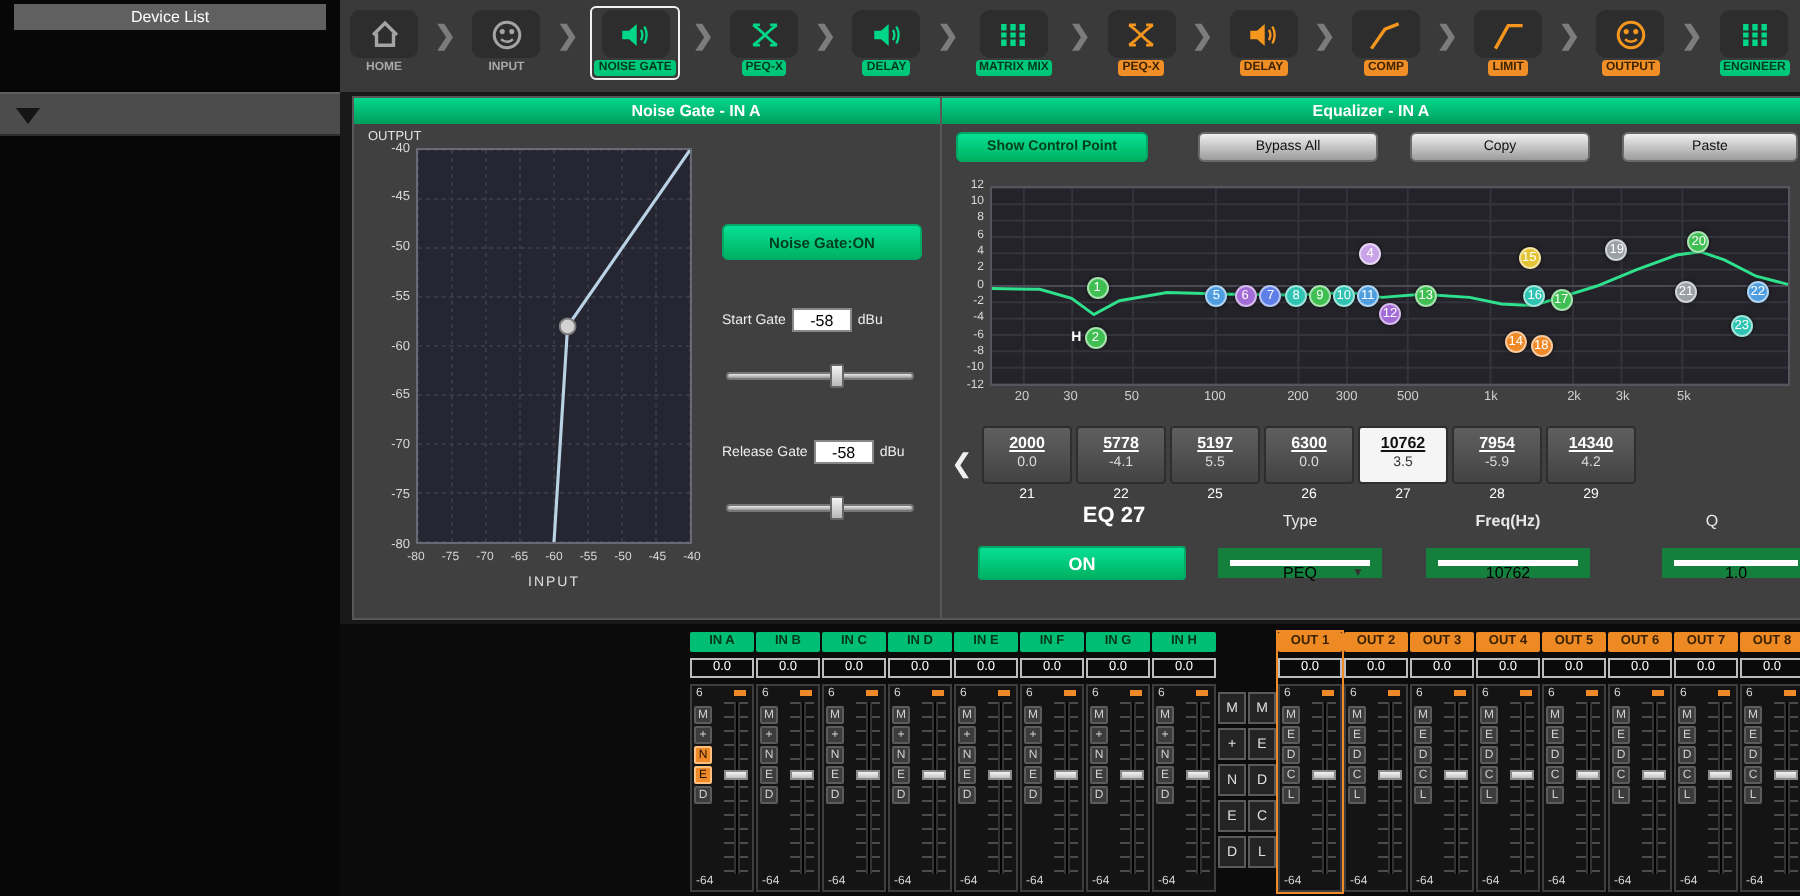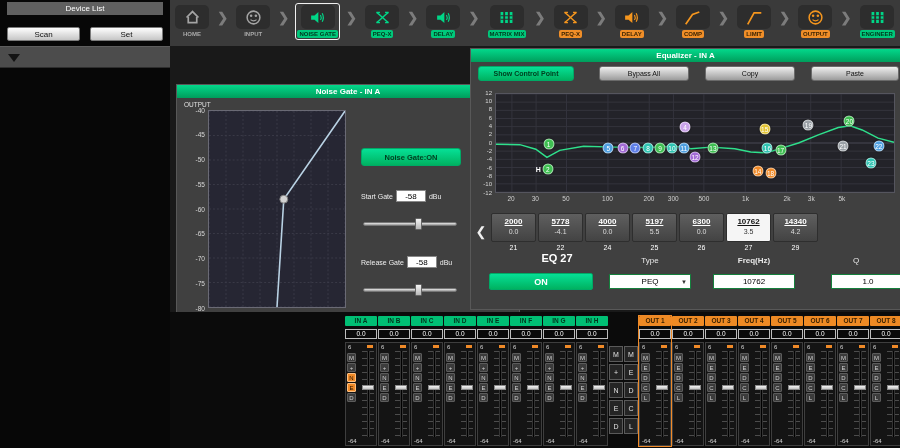--- a/index.html
+++ b/index.html
@@ -28,21 +28,21 @@
   .c-green{color:#00d687;}
   .c-orange{color:#f5961e;}
   .chain-arrow{color:#7c7c7c;font-size:13px;font-weight:bold;margin-top:7px;flex:0 0 auto;}
 
   
   .panel{position:absolute;top:48px;height:262px;background:#404040;border:1px solid #585858;}
   .green-bar{position:absolute;left:0;top:0;right:0;height:13px;background:linear-gradient(#03d88b,#009e5c);color:#fff;font-size:8px;font-weight:bold;line-height:13px;text-align:center;}
   .close-btn{position:absolute;right:2px;top:1px;width:11px;height:11px;background:linear-gradient(#cfcfcf,#8f8f8f);border:1px solid #666;color:#222;font-size:7px;line-height:9px;text-align:center;font-weight:normal;}
 
   
-  #gate-panel{left:176px;width:344px;margin-top:36px;}
+  #gate-panel{left:176px;width:344px;}
   .gate-graph{position:absolute;left:4px;top:15px;width:174px;height:244px;}
   .gg-ylab{position:absolute;left:3px;top:1px;font-size:6.5px;color:#e0e0e0;}
   .gate-plot{position:absolute;left:27px;top:10px;width:138px;height:198px;background:#262633;border:1px solid #6a6a75;}
   .gate-plot svg{width:100%;height:100%;display:block;}
   .grid{stroke:#3a3a47;stroke-width:1;stroke-dasharray:2 2;}
   .gyt{position:absolute;left:0;width:24px;text-align:right;font-size:6.5px;color:#d8d8d8;}
   .gxt{position:absolute;top:212px;width:18px;text-align:center;font-size:6px;color:#d8d8d8;}
   .gg-xlab{position:absolute;left:27px;top:224px;width:138px;text-align:center;font-size:7px;color:#e0e0e0;letter-spacing:1px;}
   .gate-controls{position:absolute;left:184px;top:15px;width:100px;height:244px;}
   .ng-btn{position:absolute;left:0;top:48px;width:100px;height:18px;background:linear-gradient(#06e096,#00b261);border:1px solid #00aa66;border-radius:3px;color:#003d20;font-weight:bold;font-size:7.5px;font-family:inherit;}
@@ -83,21 +83,21 @@
   .bfreq{font-size:8px;font-weight:bold;line-height:10px;text-decoration:underline;}
   .bgain{font-size:7px;line-height:9px;color:#ddd;}
   .band-box.sel .bgain{color:#333;}
   .band-num{margin-top:2px;text-align:center;font-size:7px;color:#fff;}
   .eq-bottom-label{position:absolute;top:207px;text-align:center;font-size:8px;color:#e8e8e8;}
   #eq-num{position:absolute;left:34px;width:104px;top:203px;text-align:center;font-size:11px;font-weight:bold;color:#fff;}
   .eq-on-btn{position:absolute;left:18px;top:224px;width:104px;height:17px;background:linear-gradient(#06e096,#00b261);border:1px solid #00aa66;border-radius:2px;color:#fff;font-weight:bold;font-size:9px;font-family:inherit;}
   #lbl-type{left:138px;width:82px;}
   #lbl-freq{left:242px;width:82px;font-weight:bold;}
   #lbl-q{left:348px;width:74px;}
-  .wbox{position:absolute;top:225px;height:15px;background:#fff;border:1px solid #15803d;color:#000;font-size:8px;line-height:13px;text-align:center;}
+  .wbox{position:absolute;top:225px;height:15px;background:#fff;border:6px solid #15803d;color:#000;font-size:8px;line-height:13px;text-align:center;}
   #box-type{left:138px;width:82px;}
   #box-freq{left:242px;width:82px;}
   #box-q{left:360px;width:74px;}
   .dd{position:absolute;right:3px;top:0;font-size:6px;color:#333;line-height:14px;}
 
   
   #mixer{position:absolute;left:170px;top:312px;width:730px;height:136px;background:#0b0b0b;}
   #mixer-strips{position:absolute;left:175px;top:4px;display:flex;gap:1px;align-items:flex-start;}
   .strip{width:32px;flex:0 0 auto;display:flex;flex-direction:column;}
   .strip.selected{outline:1px solid #f08a28;}
@@ -118,24 +118,20 @@
   .lstrip{width:14px;flex:0 0 auto;display:flex;flex-direction:column;gap:2px;margin-top:30px;}
   .l-btn{width:14px;height:16px;background:#242424;border:1px solid #5a5a5a;color:#e0e0e0;font-size:7px;line-height:15px;text-align:center;}
 </style>
 </head>
 <body>
 
 <div id="app">
 
   <aside id="sidebar">
     <div class="dl-header">Device List</div>
-    <div class="dl-btns">
-      <button class="sbtn">Scan</button>
-      <button class="sbtn">Set</button>
-    </div>
     <div class="dl-drop">
       <span class="tri"></span>
     </div>
   </aside>
 
   <div id="toolbar">
       <div class="chain-item">
         <span class="chain-icon c-gray">
           <svg viewBox="0 0 20 20">
             <path d="M3 10 L10 3 L17 10" fill="none" stroke="currentColor" stroke-width="2"></path>
@@ -449,45 +445,45 @@
           </div>
           <div class="band">
             <div class="band-box">
               <div class="bfreq">5778</div>
               <div class="bgain">-4.1</div>
             </div>
             <div class="band-num">22</div>
           </div>
           <div class="band">
             <div class="band-box">
-              <div class="bfreq">4000</div>
-              <div class="bgain">0.0</div>
-            </div>
-            <div class="band-num">24</div>
-          </div>
-          <div class="band">
-            <div class="band-box">
               <div class="bfreq">5197</div>
               <div class="bgain">5.5</div>
             </div>
             <div class="band-num">25</div>
           </div>
           <div class="band">
             <div class="band-box">
               <div class="bfreq">6300</div>
               <div class="bgain">0.0</div>
             </div>
             <div class="band-num">26</div>
           </div>
           <div class="band">
             <div class="band-box sel">
               <div class="bfreq">10762</div>
               <div class="bgain">3.5</div>
             </div>
             <div class="band-num">27</div>
+          </div>
+          <div class="band">
+            <div class="band-box">
+              <div class="bfreq">7954</div>
+              <div class="bgain">-5.9</div>
+            </div>
+            <div class="band-num">28</div>
           </div>
           <div class="band">
             <div class="band-box">
               <div class="bfreq">14340</div>
               <div class="bgain">4.2</div>
             </div>
             <div class="band-num">29</div>
           </div>
         </div>
     </div>

